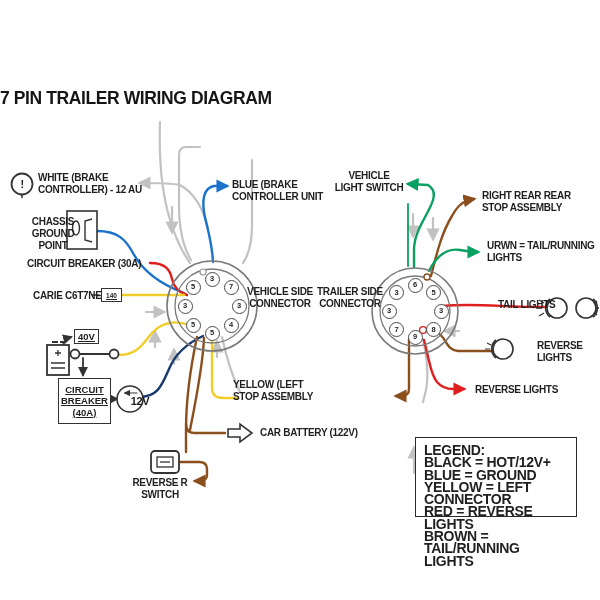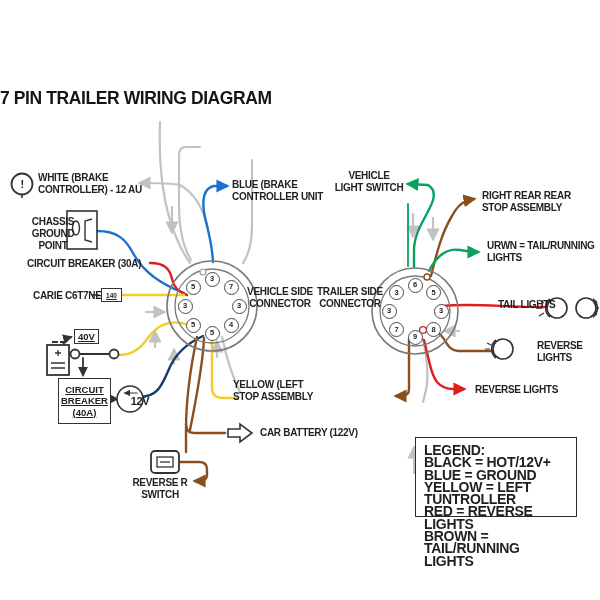--- a/index.html
+++ b/index.html
@@ -197,18 +197,18 @@
   <div class="pin" style="left:426px;top:322px;">8</div>
   <div class="pin" style="left:407.5px;top:329.5px;">9</div>
   <div class="pin" style="left:389px;top:322px;">7</div>
   <div class="pin" style="left:381.5px;top:303.5px;">3</div>
   <div class="pin" style="left:389px;top:285px;">3</div>
 
   <div id="legend-box">
     <div class="lg">LEGEND:</div>
     <div class="lg">BLACK = HOT/12V+</div>
     <div class="lg">BLUE = GROUND</div>
-    <div class="lg">YELLOW = LEFT TUNTROLLER</div>
+    <div class="lg">YELLOW = LEFT CONNECTOR</div>
     <div class="lg">RED = REVERSE LIGHTS</div>
     <div class="lg">BROWN = TAIL/RUNNING LIGHTS</div>
   </div>
 
 </div>
 
 </body></html>

